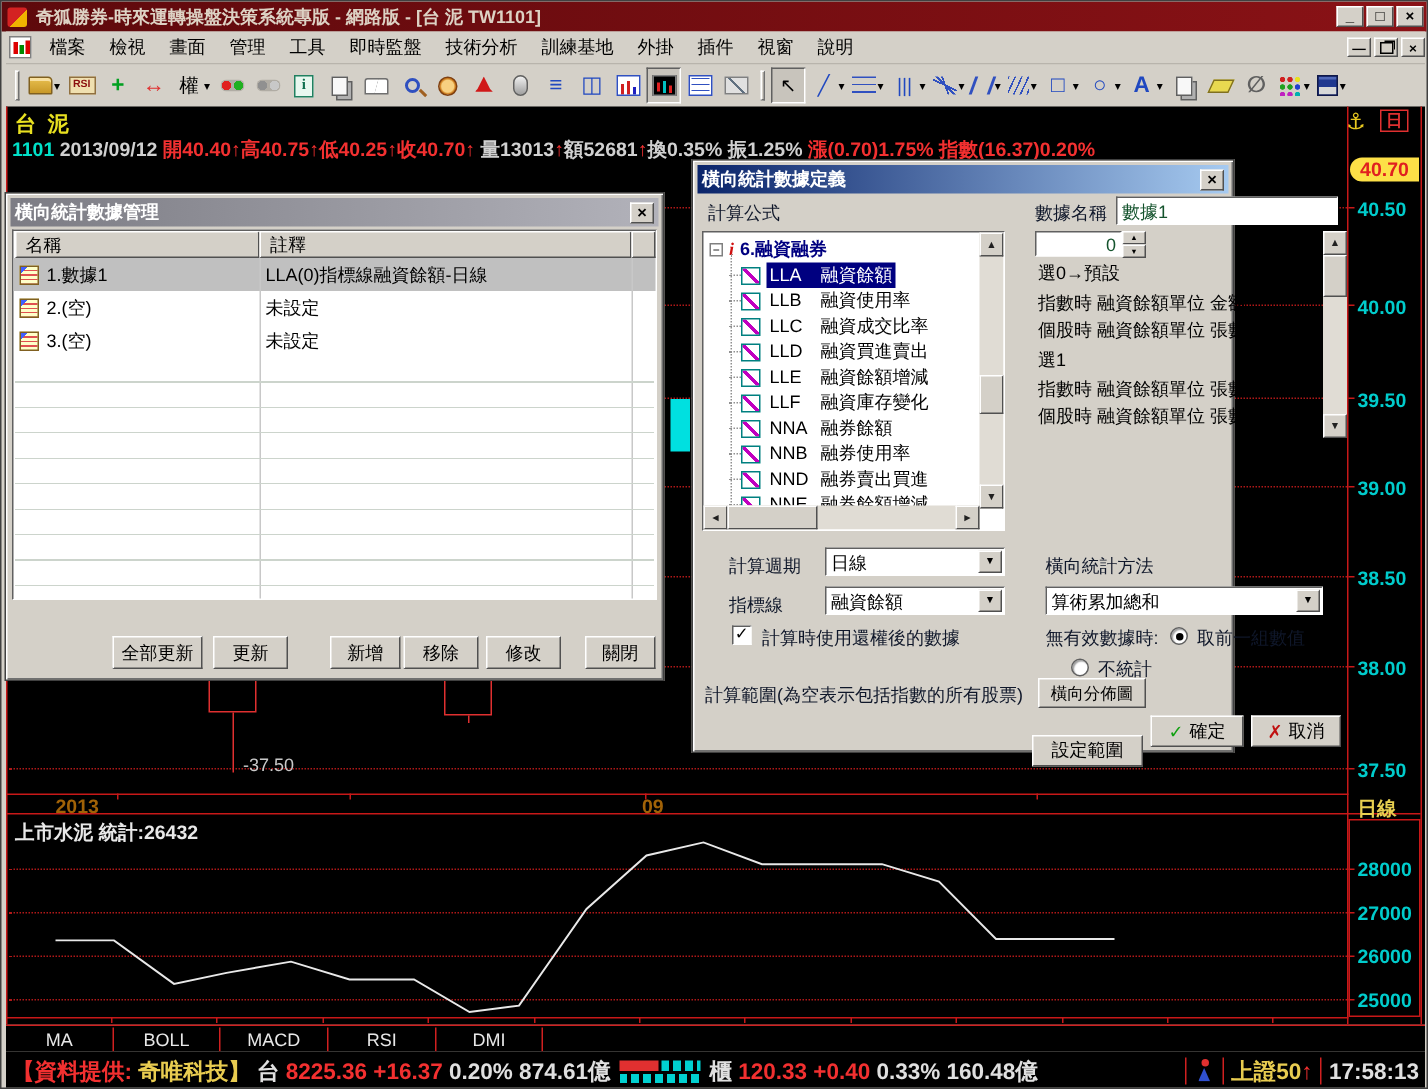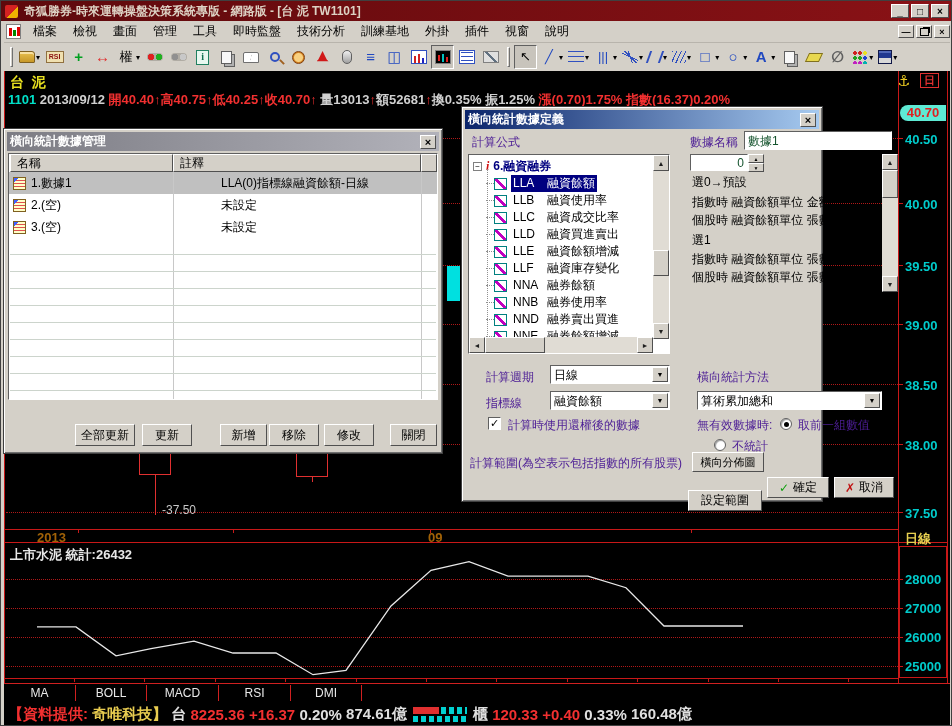--- a/index.html
+++ b/index.html
@@ -58,21 +58,21 @@
      radial-gradient(circle at 3px 13px,#c020c0 1.6px,transparent 2px),radial-gradient(circle at 8px 13px,#c020c0 1.6px,transparent 2px),radial-gradient(circle at 13px 13px,#00b0b0 1.6px,transparent 2px);}
   .ico-save{width:14px;height:14px;background:#203890;box-shadow:inset 0 -5px 0 #d8d8d8,inset 0 2px 0 #5068b8;border:1px solid #101848;}
   
   #chart{left:3px;top:70px;width:946px;height:612px;background:#000;}
   .redline{position:absolute;background:#c81818;}
   .gridline{position:absolute;border-top:1px dotted #b01818;height:0;}
   #stock-label{position:absolute;left:6px;top:3px;color:#e8e020;font-size:14px;font-weight:bold;white-space:pre;}
   #quote-line{position:absolute;left:4px;top:20px;font-size:13px;font-weight:bold;white-space:pre;}
   #quote-line span{white-space:pre;}
   .cyantick{position:absolute;color:#00cccc;font-size:13px;font-weight:bold;}
-  .bubble{position:absolute;background:#5eead4;border-radius:8px 0 0 8px;color:#e02020;font-size:13px;font-weight:bold;text-align:center;line-height:16px;}
+  .bubble{position:absolute;background:#fde047;border-radius:8px 0 0 8px;color:#e02020;font-size:13px;font-weight:bold;text-align:center;line-height:16px;}
   .period-label{position:absolute;color:#e8d050;font-size:13px;font-weight:bold;}
   .axis-label{position:absolute;color:#a16207;font-size:13px;font-weight:bold;}
   .candle-hollow{position:absolute;border:1px solid #e03030;background:#000;}
   .candle-solid{position:absolute;background:#00e0e0;}
   .candle-wick{position:absolute;width:1px;background:#e03030;}
   .anno{position:absolute;color:#c8c8c8;font-size:12px;}
   #bottom-title{position:absolute;left:6px;top:475px;color:#e8e8e8;font-size:13px;font-weight:bold;}
   .day-icon{position:absolute;border:1px solid #e03030;color:#e03030;font-size:11px;font-weight:bold;width:19px;height:15px;display:flex;align-items:center;justify-content:center;}
   .anchor-icon{position:absolute;color:#e8c820;font-size:15px;font-weight:bold;}
   
@@ -89,32 +89,32 @@
   .ico-antenna{width:10px;height:16px;position:relative;margin:0 2px;}
   .ico-antenna::before{content:"";position:absolute;left:3px;top:0;width:5px;height:5px;border-radius:50%;background:#e03030;}
   .ico-antenna::after{content:"";position:absolute;left:1px;top:6px;width:8px;height:9px;background:#3050d0;clip-path:polygon(50% 0,100% 100%,0 100%);}
   
   .dlg{position:absolute;background:#d4d0c8;border:1px solid #404040;
        box-shadow:inset 1px 1px 0 #ffffff,inset -1px -1px 0 #707070;padding:3px;}
   .dlg-title{height:19px;display:flex;align-items:center;padding:0 3px;color:#fff;font-size:12px;font-weight:bold;}
   .dlg-title.inactive{background:linear-gradient(90deg,#7c7c84,#b2b2ba);}
   .dlg-title.active{background:linear-gradient(90deg,#0a246a,#a6caf0);}
   .dlg-close{margin-left:auto;width:16px;height:14px;font-size:11px;font-weight:bold;display:flex;align-items:center;justify-content:center;color:#000;}
-  .lbl{position:absolute;font-size:12px;color:#4c1d95;white-space:nowrap;}
+  .lbl{position:absolute;font-size:12px;color:#0f172a;white-space:nowrap;}
   .btn{position:absolute;font-size:12px;color:#000;display:flex;align-items:center;justify-content:center;white-space:nowrap;}
   .tbox{position:absolute;font-size:12px;color:#14532d;padding:1px 3px;white-space:nowrap;overflow:hidden;}
   .combo{position:absolute;font-size:12px;color:#000;padding:1px 3px;white-space:nowrap;}
   .cbtn{position:absolute;right:1px;top:1px;width:16px;height:15px;font-size:7px;display:flex;align-items:center;justify-content:center;}
   .checkbox{position:absolute;width:13px;height:13px;font-size:11px;font-weight:bold;line-height:11px;text-align:center;color:#000;}
   .radio{position:absolute;width:12px;height:12px;border-radius:50%;border:1px solid #606060;background:#fff;box-shadow:inset 1px 1px 1px #a0a0a0;}
   .radio.sel::after{content:"";display:block;width:5px;height:5px;border-radius:50%;background:#000;margin:2.5px auto;}
   
   #mgr-list{position:absolute;left:4px;top:24px;width:430px;height:247px;}
   .lv-head{position:absolute;top:0;height:18px;font-size:12px;display:flex;align-items:center;padding:0 6px;}
-  .lv-row{position:absolute;left:0;width:428px;height:22px;display:flex;align-items:center;font-size:12px;color:#000;gap:44px;}
+  .lv-row{position:absolute;left:0;width:428px;height:22px;display:flex;align-items:center;font-size:12px;color:#000;}
   .lv-row.sel{background:#c0c0c0;}
   .lv-name{width:146px;margin-left:4px;display:flex;align-items:center;}
   .ico-note{width:13px;height:13px;flex:none;margin-right:5px;background:#ffffc8;border:1px solid #806020;
      background-image:linear-gradient(135deg,#4060ff 0 3px,transparent 3px),repeating-linear-gradient(to bottom,transparent 0 2px,#e05050 2px 3px);}
   .vline-gray{position:absolute;width:1px;background:#c8c8c8;top:18px;bottom:0;}
   #mgr-empty{position:absolute;left:1px;right:1px;bottom:1px;background:repeating-linear-gradient(to bottom,transparent 0 16px,#ccd4cc 16px 17px);}
   
   #tree{position:absolute;left:6px;top:47px;width:202px;height:200px;overflow:hidden;}
   #tree-items{position:absolute;left:1px;top:20px;width:184px;}
   .tree-row{height:17px;display:flex;align-items:center;font-size:12px;white-space:nowrap;}
@@ -380,20 +380,21 @@
   <div id="tabbar" class="abs">
       <div class="tab" style="left: 0px; width: 72px;">MA</div>
       <div class="tab" style="left: 72px; width: 71px;">BOLL</div>
       <div class="tab" style="left: 143px; width: 72px;">MACD</div>
       <div class="tab" style="left: 215px; width: 72px;">RSI</div>
       <div class="tab" style="left: 287px; width: 71px;">DMI</div>
     </div>
 
   <div id="statusbar" class="abs">
     <span id="status-left"><span style="color: rgb(242, 48, 48);">【資料提供: </span><span style="color: rgb(232, 204, 80);">奇唯科技】 </span><span style="color: rgb(224, 224, 224);">台 </span><span style="color: rgb(242, 48, 48);">8225.36 </span><span style="color: rgb(242, 48, 48);">+16.37 </span><span style="color: rgb(224, 224, 224);">0.20% </span><span style="color: rgb(224, 224, 224);">874.61億</span><div class="ico-hist"></div><span style="color: rgb(224, 224, 224);">櫃 </span><span style="color: rgb(242, 48, 48);">120.33 </span><span style="color: rgb(242, 48, 48);">+0.40 </span><span style="color: rgb(224, 224, 224);">0.33% </span><span style="color: rgb(224, 224, 224);">160.48億</span></span>
+    <span id="status-right"><div class="ssep"></div><div class="ico-antenna"></div><div class="ssep"></div><span style="color: rgb(232, 204, 80);">上證50</span><span style="color: rgb(242, 48, 48);">↑</span><div class="ssep"></div><span style="color: rgb(224, 224, 224);">17:58:13</span></span>
   </div>
 
   <div class="dlg" style="left:2px;top:103px;width:440px;height:326px;margin-top:24px;">
     <div class="dlg-title inactive">
       <span>橫向統計數據管理</span>
       <span class="dlg-close raised">×</span>
     </div>
     <div id="mgr-list" class="sunken">
       <div class="lv-head raised" style="left:1px;width:163px;">名稱</div>
       <div class="lv-head raised" style="left:164px;width:248px;">註釋</div>

